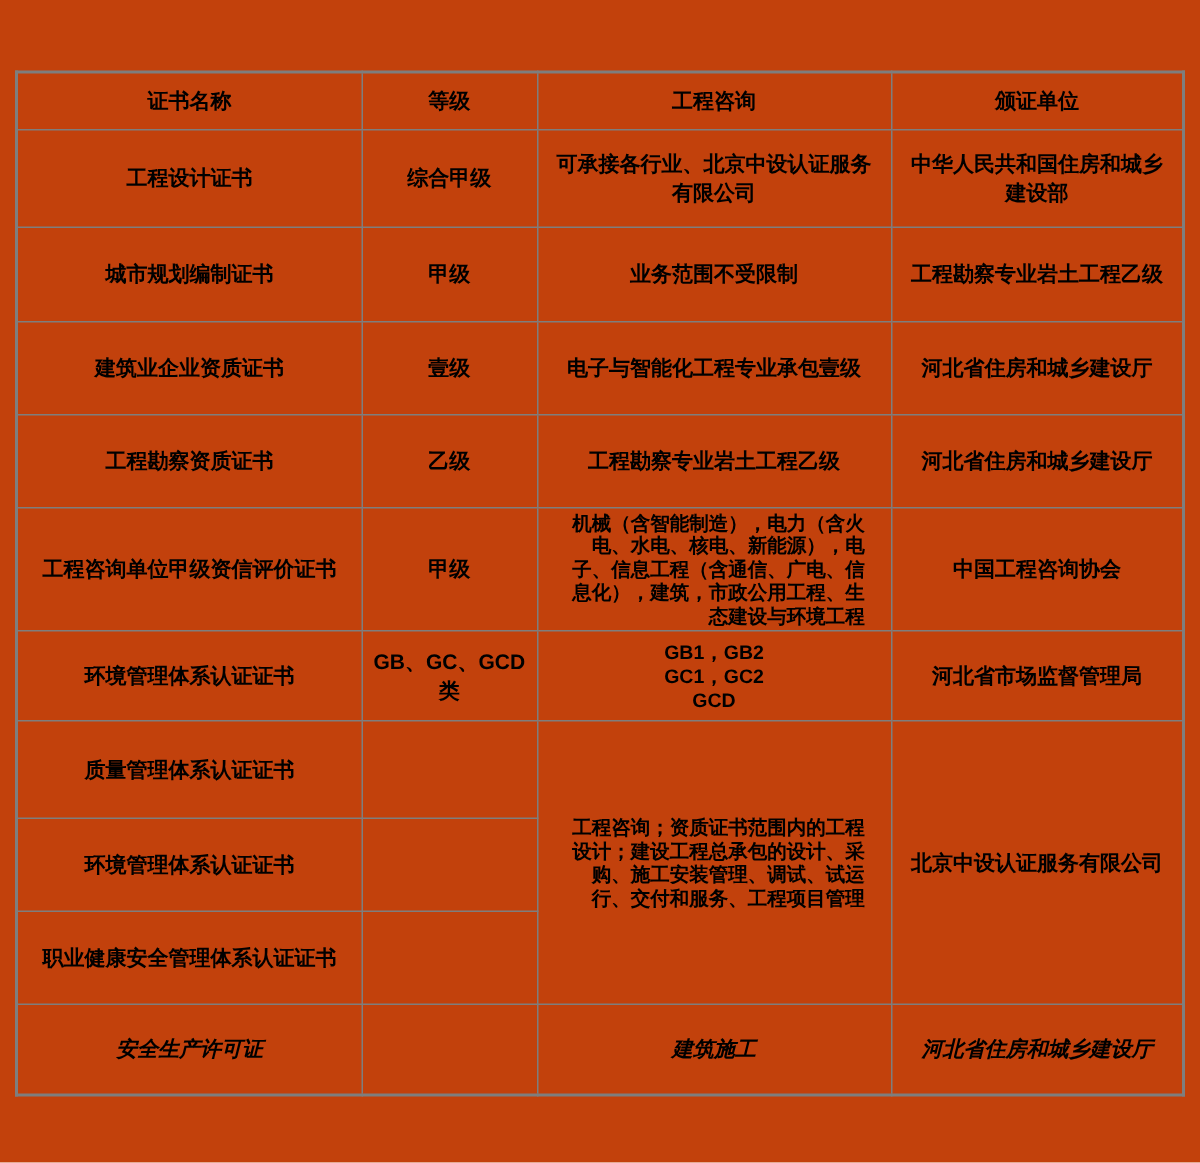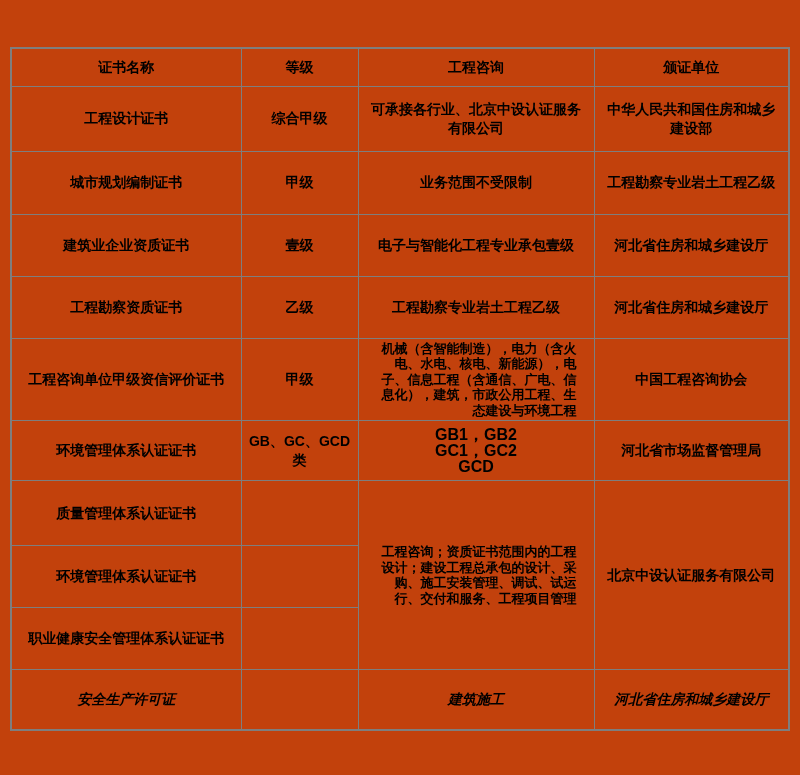--- a/index.html
+++ b/index.html
@@ -44,21 +44,21 @@
   .cert-table td.left-cell {
     text-align: right;
     padding: 2px 17px;
   }
   .cert-table td.dense {
     font-size: 13px;
     line-height: 15.5px;
   }
   .cert-table td.pre {
     white-space: pre-line;
-    font-size: 16px;
+    font-size: 13px;
     line-height: 16px;
   }
 </style>
 </head>
 <body>
 
 <div class="page">
   <table class="cert-table">
     <colgroup>
         <col style="width: 230px;">

